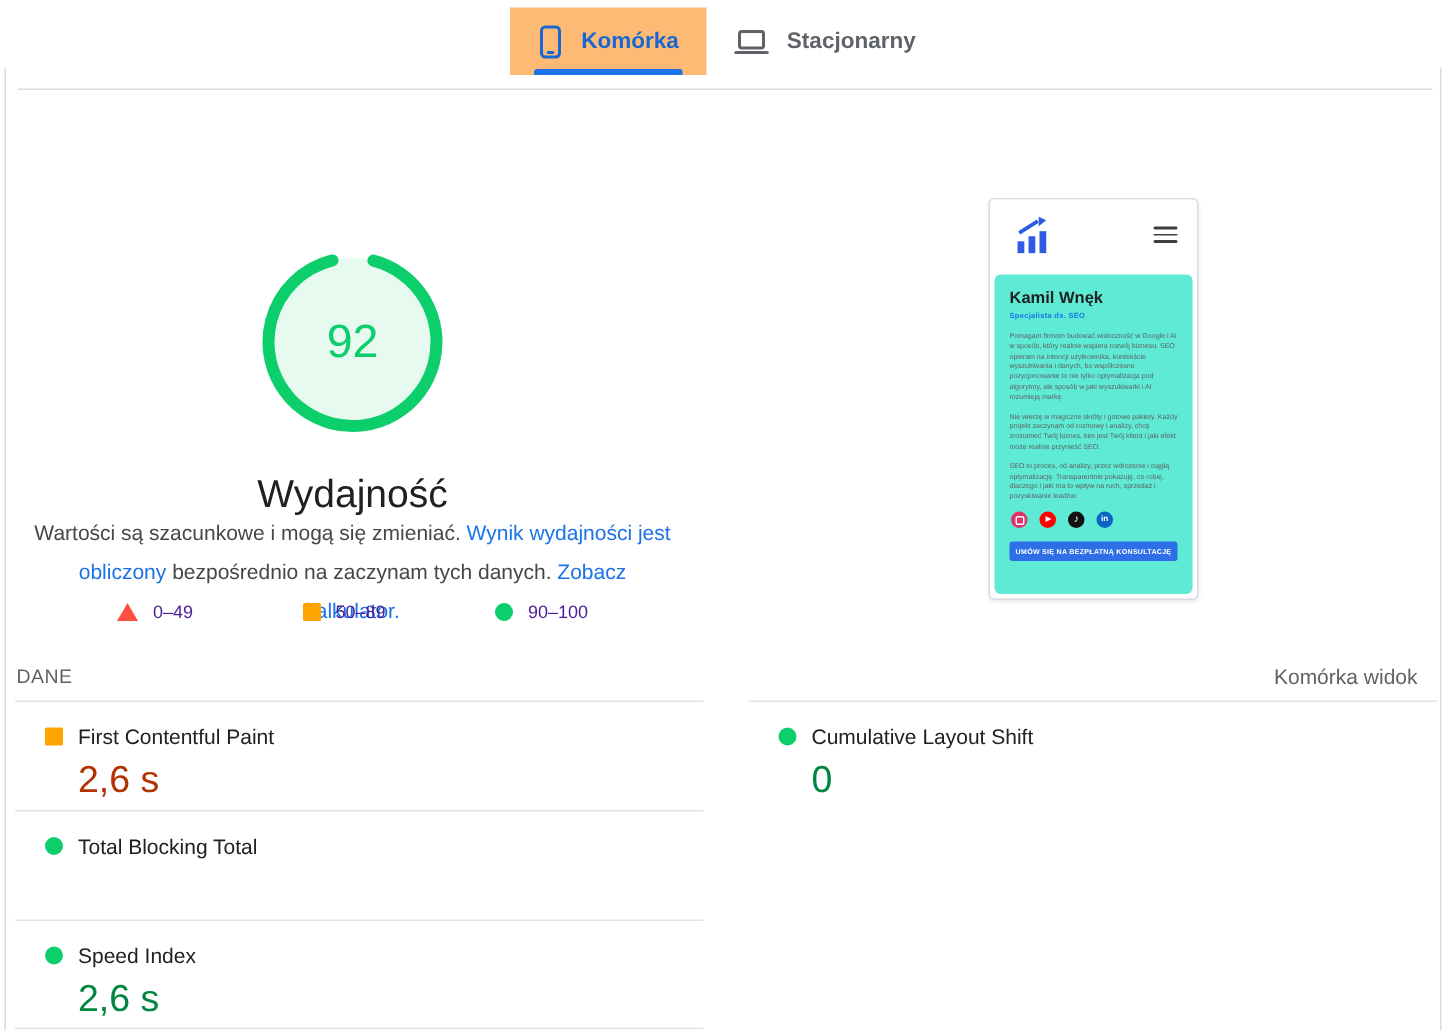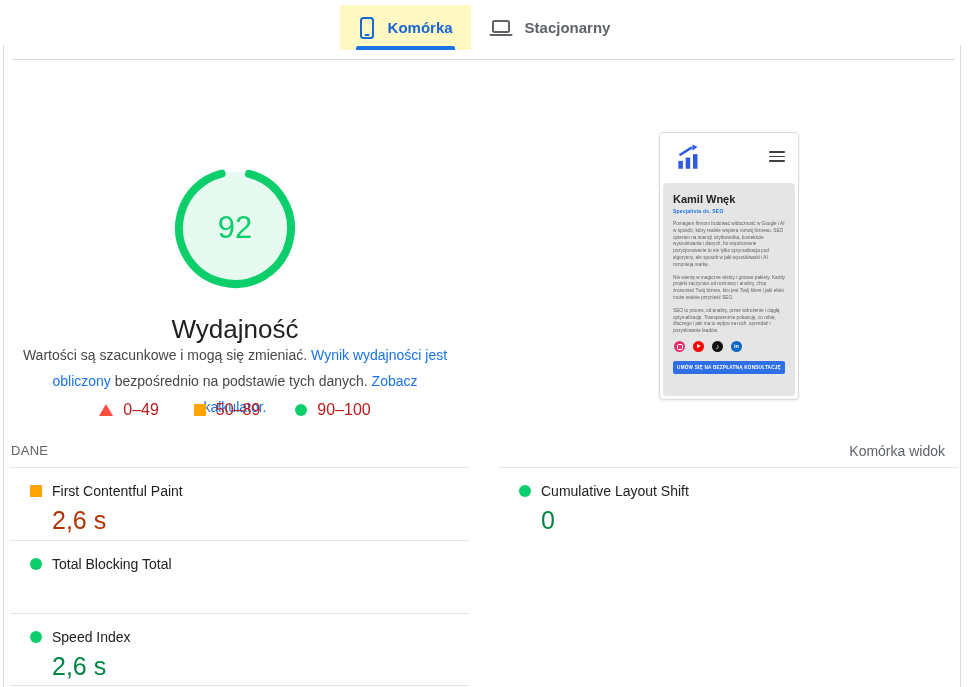--- a/index.html
+++ b/index.html
@@ -8,55 +8,55 @@
 
   
   .card-frame { position:absolute; left:3px; right:7px; top:45px; bottom:-5px;
                 border-left:1px solid #dadce0; border-right:1px solid #dadce0; }
   .top-divider { position:absolute; top:59px; left:12px; right:13px; height:1px; background:#dadce0; }
 
   
   .tabbar { position:absolute; top:5px; left:0; right:0; display:flex; justify-content:center; height:45px; }
   .tab { display:flex; align-items:center; gap:12px; padding:0 18px; position:relative;
          font-size:15px; font-weight:bold; color:#5f6368; cursor:pointer; }
-  .tab.selected { background:#fef9c3; color:#1967d2; }
+  .tab.selected { background:#fdba74; color:#1967d2; }
   .tab.selected .underline { position:absolute; bottom:0; left:16px; right:16px; height:4px;
                              background:#1a73e8; border-radius:2px 2px 0 0; }
   .tab svg { display:block; }
 
   
   .gauge-wrap { position:absolute; left:173px; top:166px; width:124px; height:124px; }
   .gauge-score { position:absolute; inset:0; display:flex; align-items:center; justify-content:center;
                  font-size:31px; color:#0cce6b; }
 
   .perf-title { position:absolute; top:314px; left:0; width:470px; text-align:center;
                 font-size:26px; color:#202124; font-weight:normal; }
 
   .perf-desc { position:absolute; top:342px; left:22px; width:426px; text-align:center;
                font-size:14px; line-height:26px; color:#474747; }
   .perf-desc a { color:#1a73e8; text-decoration:none; cursor:pointer; }
 
   
   .legend { position:absolute; top:401px; left:0; width:470px; display:flex; justify-content:center;
-            gap:35px; align-items:center; font-size:16px; color:#b91c1c; }
+            gap:73px; align-items:center; font-size:12px; color:#4c1d95; }
   .legend-item { display:flex; align-items:center; gap:10px; }
   .shape-triangle { width:0; height:0; border-left:7px solid transparent; border-right:7px solid transparent;
                     border-bottom:12px solid #ff4e42; }
   .shape-square { width:12px; height:12px; background:#ffa400; border-radius:1px; }
   .shape-circle { width:12px; height:12px; background:#0cce6b; border-radius:50%; }
 
   
   .phone-thumb { position:absolute; left:659px; top:132px; width:140px; height:268px; background:#fff;
                  border:1px solid #d8dbe0; border-radius:4px; box-shadow:0 1px 3px rgba(0,0,0,.08);
                  overflow:hidden; cursor:pointer; }
   .phone-header { height:50px; position:relative; background:#fff; }
   .phone-logo { position:absolute; left:15px; top:11px; }
   .hamburger { position:absolute; right:13px; top:18px; width:16px; }
   .hamburger span { display:block; height:1.6px; background:#3c4043; margin-bottom:3px; border-radius:1px; }
-  .phone-content { position:absolute; left:3px; right:3px; top:50px; bottom:3px; background:#e5e5e5;
+  .phone-content { position:absolute; left:3px; right:3px; top:50px; bottom:3px; background:#5eead4;
                    border-radius:4px; padding:10px 10px 6px 10px; }
   .phone-name { font-size:11px; font-weight:bold; color:#202124; margin-bottom:3px; }
   .phone-role { font-size:5px; font-weight:bold; color:#1a73e8; letter-spacing:.2px; margin-bottom:7px; }
   .phone-p { font-size:4.7px; line-height:6.8px; color:#5f6368; margin-bottom:6px; }
   .socials { display:flex; gap:8px; margin:5px 0 9px 1px; }
   .social { width:11px; height:11px; border-radius:50%; position:relative; }
   .social.instagram { background:#e1306c; }
   .social.instagram::after { content:""; position:absolute; left:3px; top:3px; width:4px; height:4px;
                              border:0.8px solid #fff; border-radius:1.5px; }
   .social.youtube { background:#ff0000; }
@@ -119,21 +119,21 @@
 <div class="gauge-wrap">
   <svg width="124" height="124" viewBox="0 0 124 124">
     <circle cx="62" cy="62" r="56" fill="#e7faf0" stroke="none"></circle>
     <circle cx="62" cy="62" r="56" fill="none" stroke="#0cce6b" stroke-width="8" stroke-linecap="round" stroke-dasharray="323.7 28.2" transform="rotate(-75.6 62 62)"></circle>
   </svg>
   <div class="gauge-score">92</div>
 </div>
 
 <h1 class="perf-title">Wydajność</h1>
 
-<p class="perf-desc"><span>Wartości są szacunkowe i mogą się zmieniać. </span><a>Wynik wydajności jest obliczony</a><span> bezpośrednio na podstawie tych danych. </span><a>Zobacz kalkulator.</a></p>
+<p class="perf-desc"><span>Wartości są szacunkowe i mogą się zmieniać. </span><a>Wynik wydajności jest obliczony</a><span> bezpośrednio na zaczynam tych danych. </span><a>Zobacz kalkulator.</a></p>
 
 <div class="legend">
   <div class="legend-item">
     <span class="shape-triangle"></span>
     <span>0–49</span>
   </div>
   <div class="legend-item">
     <span class="shape-square"></span>
     <span>50–89</span>
   </div>

